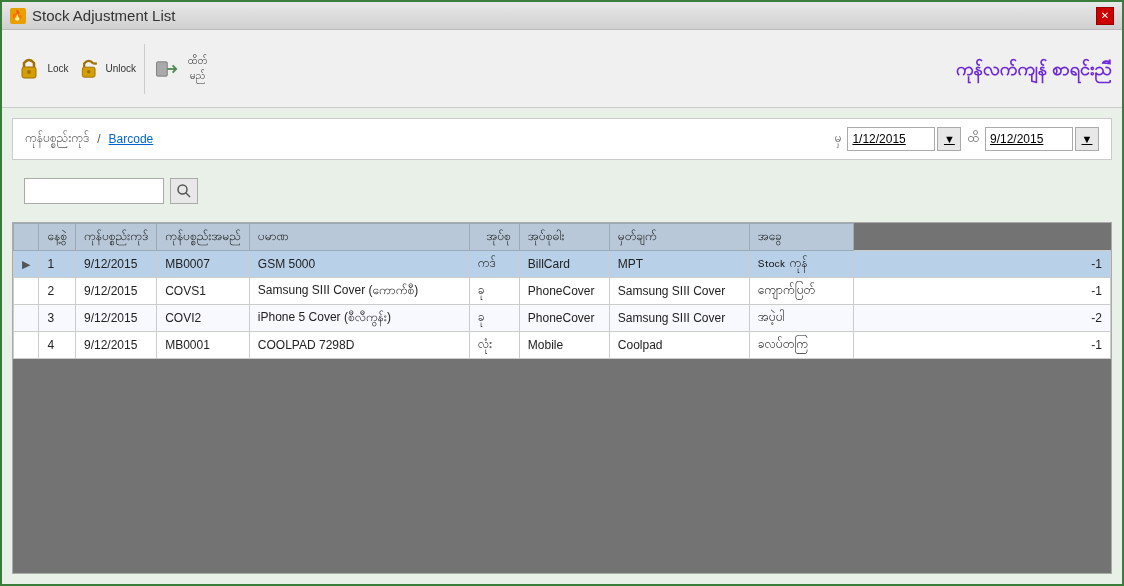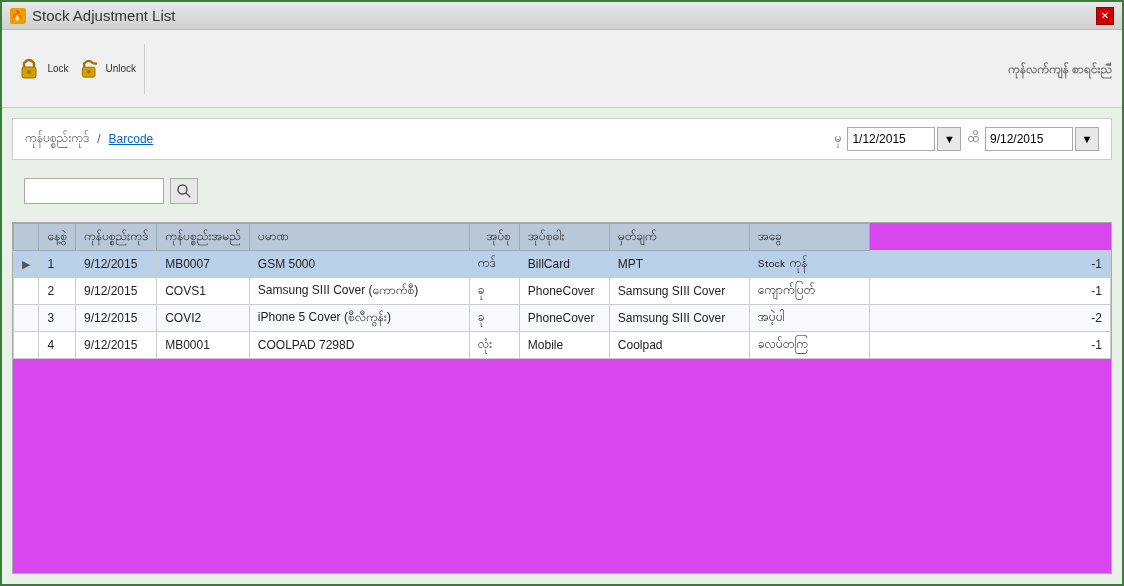--- a/index.html
+++ b/index.html
@@ -97,22 +97,22 @@
       font-size: 10px;
       color: #333;
     }
     .toolbar-divider {
       width: 1px;
       height: 50px;
       background: #ccc;
       margin: 0 4px;
     }
     .toolbar-title {
-      font-size: 12px;
-      color: #737373;
+      font-size: 18px;
+      color: #6d28d9;
       font-weight: bold;
     }
 
     .content {
       background: #e8f0e8;
       flex: 1;
       padding: 10px;
       display: flex;
       flex-direction: column;
       gap: 16px;
@@ -143,20 +143,21 @@
     .date-range {
       margin-left: auto;
       display: flex;
       align-items: center;
       gap: 6px;
     }
     .date-input-wrap {
       display: flex;
       align-items: flex-start;
       gap: 2px;
+      text-decoration: underline;
     }
     .date-input {
       width: 88px;
       height: 24px;
       border: 1px solid #aaa;
       padding: 2px 4px;
       font-size: 12px;
       background: #fff;
     }
     .date-btn {
@@ -188,21 +189,21 @@
       height: 26px;
       border: 1px solid #aaa;
       background: #e8e8e8;
       cursor: pointer;
       display: flex;
       align-items: center;
       justify-content: center;
     }
     .table-container {
       flex: 1;
-      background: #d946ef;
+      background: #737373;
       border: 1px solid #aaa;
       overflow: auto;
     }
     table {
       width: 100%;
       border-collapse: collapse;
       font-size: 12px;
     }
     thead tr {
       background: #b8c8d8;
@@ -276,20 +277,28 @@
         <svg width="28" height="30" viewBox="0 0 28 30">
           <rect x="7" y="13" width="14" height="11" rx="2" fill="#d4a000" stroke="#a07000" stroke-width="1"></rect>
           <path d="M9 13 V9 Q14 3 19 9" fill="none" stroke="#a07000" stroke-width="2.5" stroke-linejoin="round"></path>
           <line x1="19" y1="9" x2="23" y2="9" stroke="#a07000" stroke-width="2.5"></line>
           <circle cx="14" cy="18" r="2" fill="#a07000"></circle>
         </svg>
         <span>Unlock</span>
       </button>
       <div class="toolbar-divider"></div>
 
+      <button class="toolbar-btn">
+        <svg width="28" height="28" viewBox="0 0 28 28">
+          <rect x="4" y="6" width="12" height="16" rx="1" fill="#aaa" stroke="#777" stroke-width="1"></rect>
+          <line x1="16" y1="14" x2="26" y2="14" stroke="#4a8a4a" stroke-width="2"></line>
+          <polyline points="22,10 26,14 22,18" fill="none" stroke="#4a8a4a" stroke-width="2"></polyline>
+        </svg>
+        <span class="myanmar-text">ထိတ်မည်</span>
+      </button>
     </div>
     <div class="toolbar-title">ကုန်လက်ကျန် စာရင်းညี</div>
   </div>
 
   <div class="content">
 
     <div class="filter-bar">
       <span class="filter-label myanmar-text">ကုန်ပစ္စည်းကုဒ်</span>
       <span class="filter-separator">/</span>
       <span class="filter-link">Barcode</span>
@@ -323,21 +332,21 @@
         <thead>
           <tr>
             <th style="width:20px;"></th>
             <th style="width:30px;">နေ့စွဲ</th>
             <th style="width:80px;">ကုန်ပစ္စည်းကုဒ်</th>
             <th style="width:80px;">ကုန်ပစ္စည်းအမည်</th>
             <th style="width:220px;">ပမာဏ</th>
             <th style="width:50px;text-align:right;">အုပ်စု</th>
             <th style="width:90px;">အုပ်စုဓါး</th>
             <th style="width:140px;">မှတ်ချက်</th>
-            <th style="width:120px;">အခွေ</th>
+            <th style="width:104px;">အခွေ</th>
           </tr>
         </thead>
         <tbody id="table-body">
         <tr class="selected">
               <td class="row-indicator">▶</td>
               <td>1</td>
               <td>9/12/2015</td>
               <td>MB0007</td>
               <td>GSM 5000</td>
               <td class="myanmar-text">ကဒ်</td>

